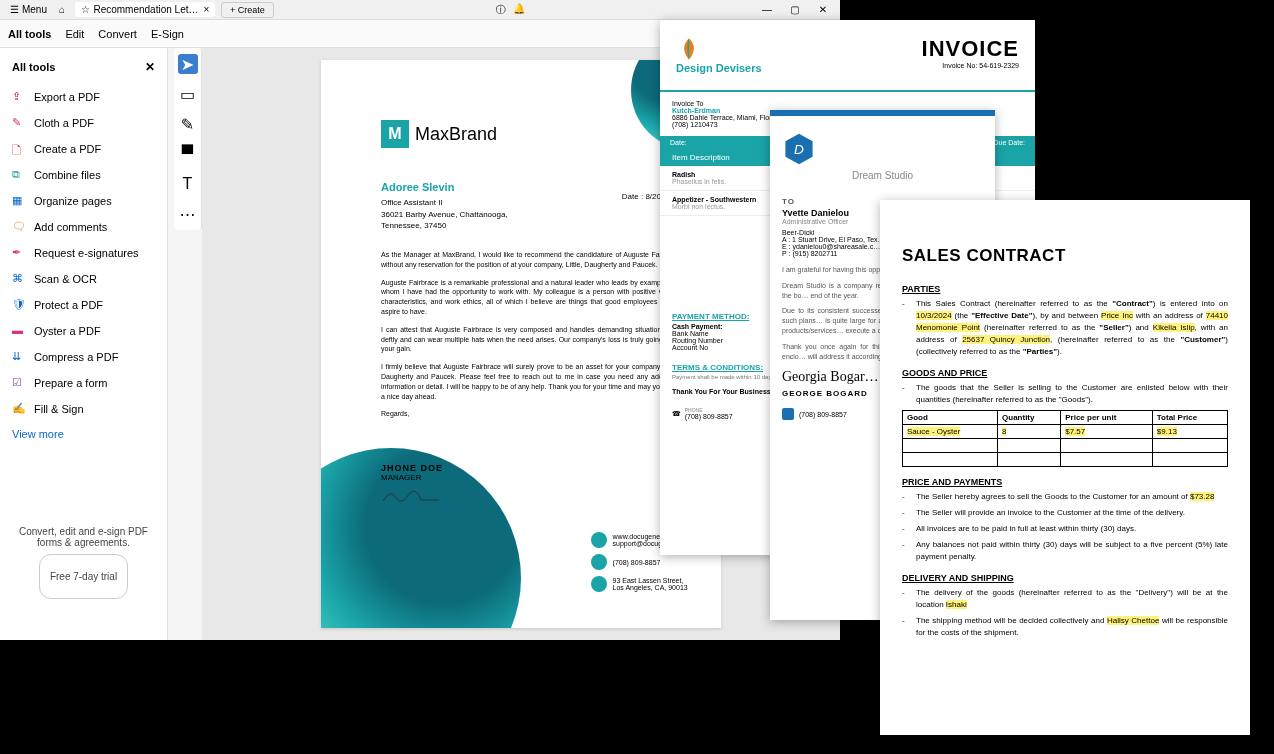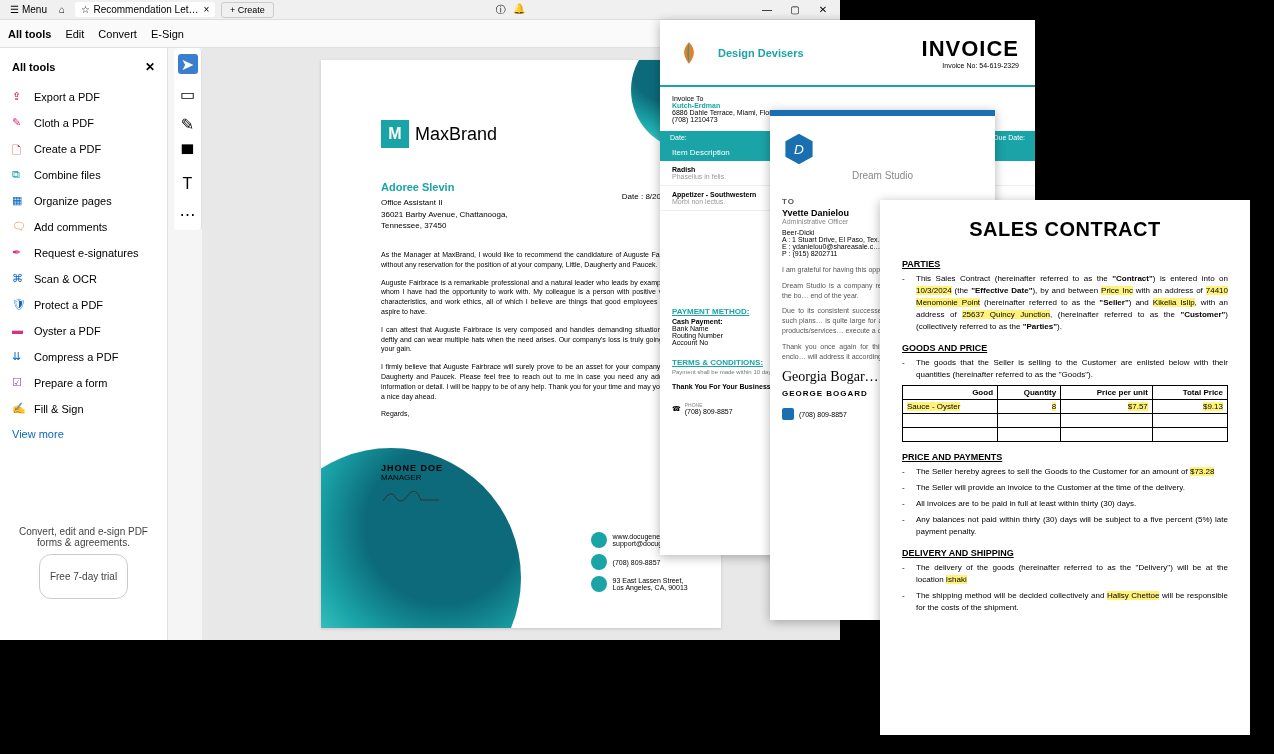--- a/index.html
+++ b/index.html
@@ -59,21 +59,21 @@
 .page .footer-info { position: absolute; bottom: 30px; right: 20px; font-size: 7px; text-align: left; }
 .page .footer-info .row { display: flex; align-items: center; gap: 6px; margin-bottom: 6px; }
 .page .footer-info .ic { width: 16px; height: 16px; background: #1aa4a8; border-radius: 50%; }
 
 
 .float-doc { position: absolute; background: #fff; box-shadow: 0 2px 10px rgba(0,0,0,.3); font-size: 8px; }
 
 
 .invoice { top: 20px; left: 660px; width: 375px; height: 535px; }
 .invoice .head { display: flex; justify-content: space-between; padding: 16px; border-bottom: 2px solid #1aa4a8; }
-.invoice .logo-wrap { display: flex; align-items: center; gap: 16px; }
+.invoice .logo-wrap { display: flex; align-items: flex-start; gap: 0; flex-direction: column; }
 .invoice .logo-svg { width: 26px; height: 26px; }
 .invoice .brand-col { font-size: 11px; color: #1aa4a8; font-weight: 600; }
 .invoice .brand-col small { font-size: 6px; color: #aaa; display: block; letter-spacing: 1px; }
 .invoice .title { font-size: 22px; font-weight: 700; letter-spacing: 1px; }
 .invoice .inv-no { font-size: 7px; text-align: right; }
 .invoice .row-head { background: #1aa4a8; color: #fff; font-size: 7px; padding: 3px 10px; display: flex; justify-content: space-between; }
 .invoice .info { padding: 8px 12px; font-size: 7px; }
 .invoice .label { color: #1aa4a8; font-weight: 600; }
 .invoice .item-head { background: #1aa4a8; color: #fff; padding: 4px 12px; font-size: 8px; }
 .invoice .item { padding: 5px 12px; font-size: 7px; border-bottom: 1px solid #eee; }
@@ -95,27 +95,27 @@
 .dream .sec-title { font-size: 8px; font-weight: 600; letter-spacing: 1px; color: #555; }
 .dream .person { font-weight: 700; font-size: 9px; margin-top: 2px; }
 .dream .role { color: #888; font-size: 7px; }
 .dream .para { font-size: 7px; line-height: 1.4; margin-bottom: 6px; color: #555; text-align: justify; }
 .dream .sig-script { font-family: "Brush Script MT", cursive; font-size: 14px; margin-top: 8px; }
 .dream .phone-foot { display: flex; align-items: center; gap: 5px; font-size: 7px; margin-top: 10px; }
 .dream .phone-ic { width: 12px; height: 12px; background: #1a6fb0; border-radius: 2px; }
 
 
 .contract { top: 200px; left: 880px; width: 370px; height: 535px; padding: 18px 22px; font-family: "Times New Roman", serif; }
-.contract h1 { text-align: center; font-size: 20px; font-weight: 700; letter-spacing: 0.5px; margin-bottom: 18px; }
+.contract h1 { font-size: 17px; font-weight: 700; letter-spacing: 0.5px; margin-bottom: 18px; margin-top: 28px; }
 .contract .sec-h { font-weight: 700; text-decoration: underline; font-size: 9px; margin: 10px 0 4px; }
 .contract .bul { font-size: 8px; line-height: 1.5; text-align: justify; display: flex; gap: 8px; margin-bottom: 4px; }
 .contract .bul .dash { flex: 0 0 6px; }
 .contract .hl { background: #fff27a; }
 .contract table { width: 100%; border-collapse: collapse; font-size: 8px; margin: 4px 0; }
-.contract th, .contract td { border: 1px solid #000; padding: 2px 4px; text-align: right; }
+.contract th, .contract td { border: 1px solid #000; padding: 2px 4px; text-align: left; }
 .contract td.left { text-align: left; }
 
 
 .ic-red { color: #d0021b; }
 .ic-blue { color: #0a66c2; }
 .ic-purple { color: #8e44ad; }
 .ic-pink { color: #d63384; }
 .ic-orange { color: #e67e22; }
 .ic-teal { color: #1aa4a8; }
 </style>

